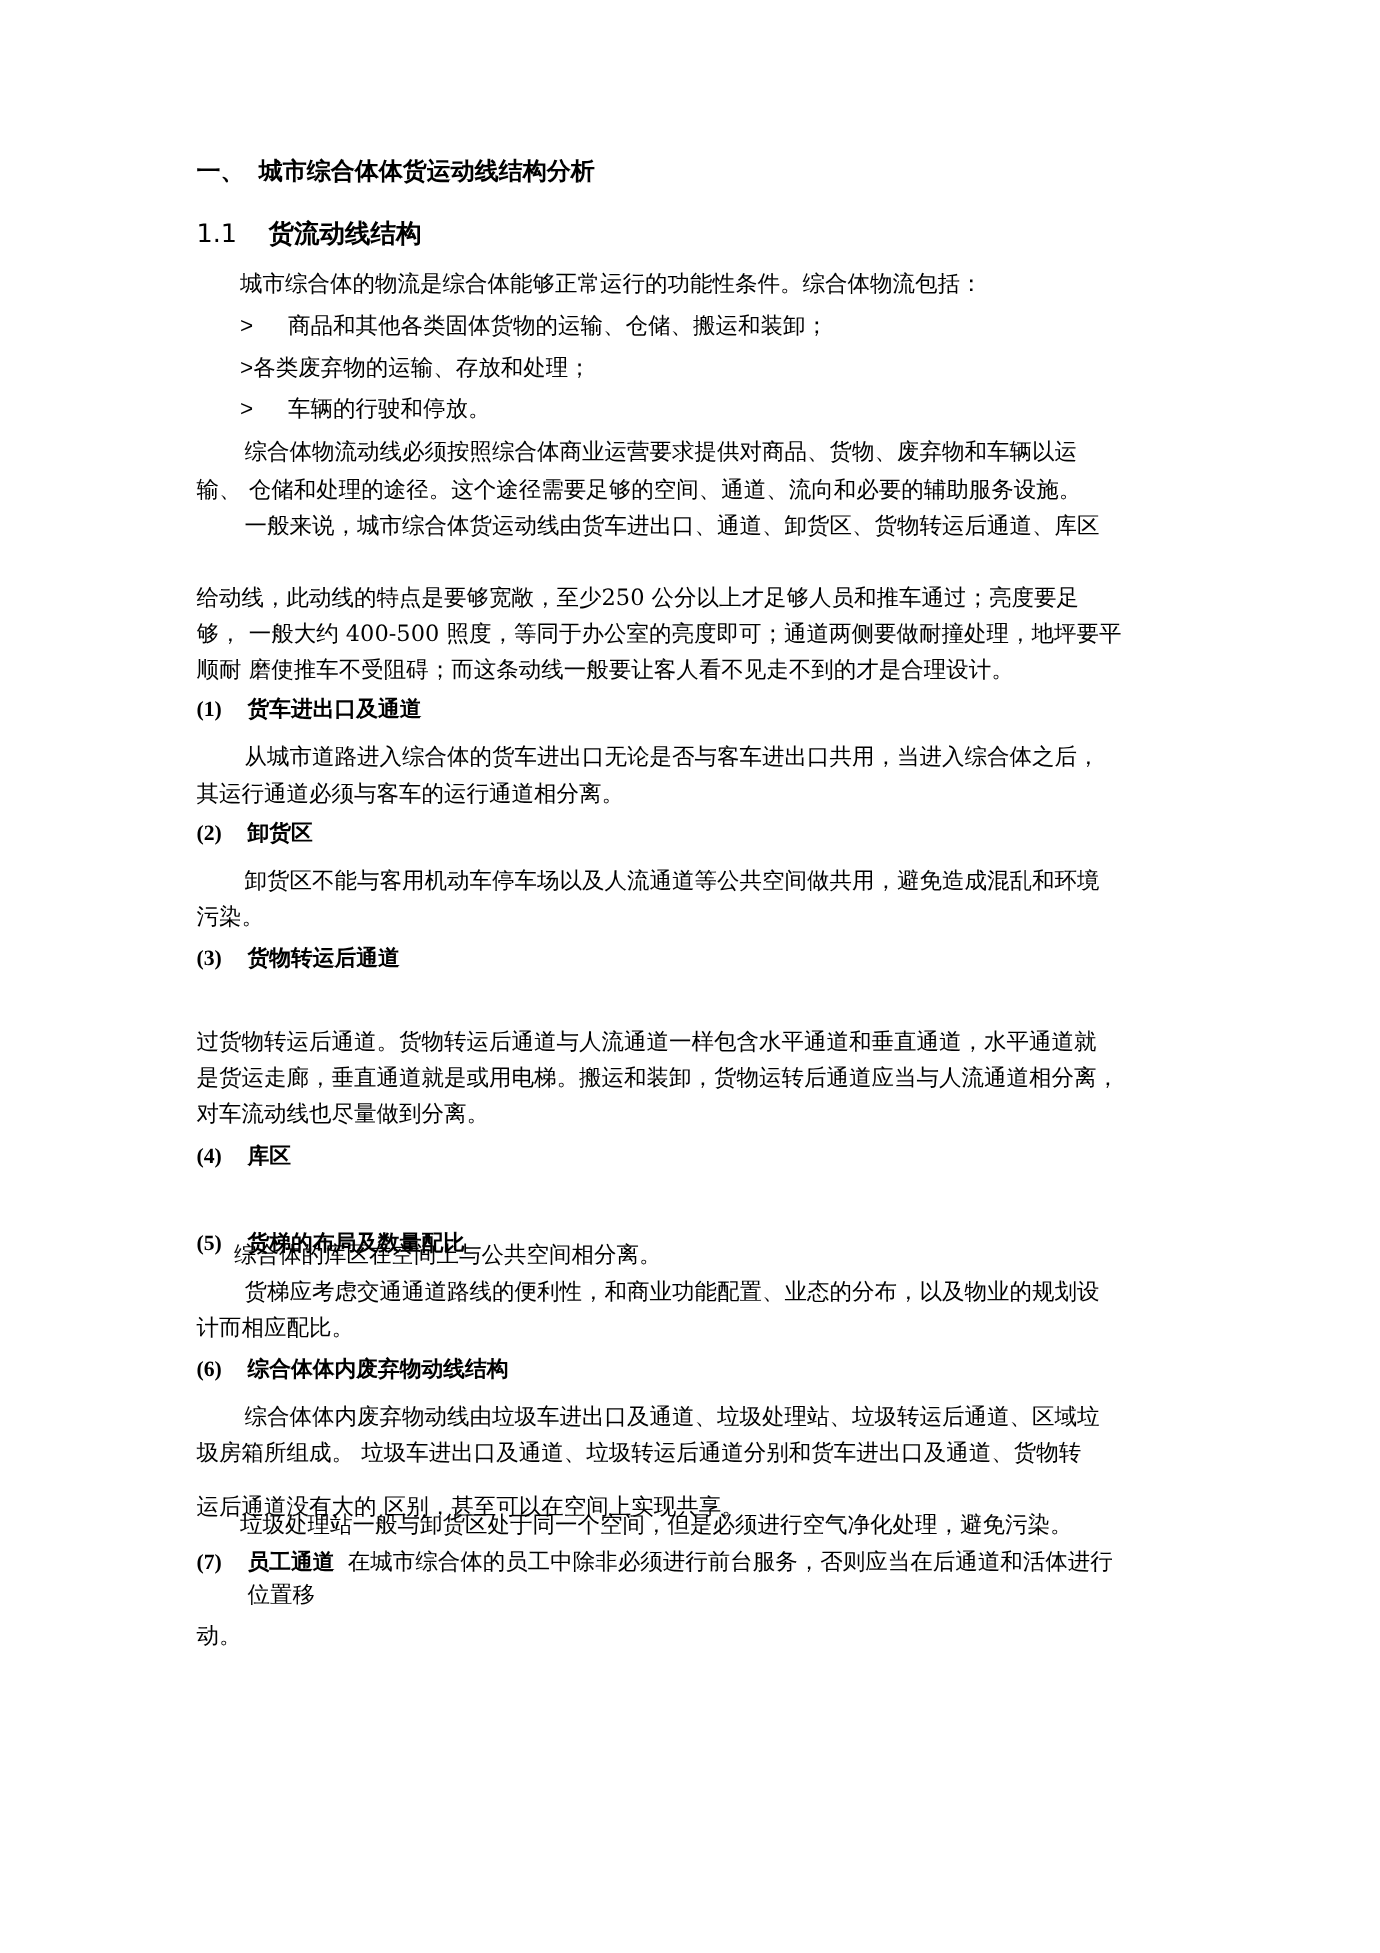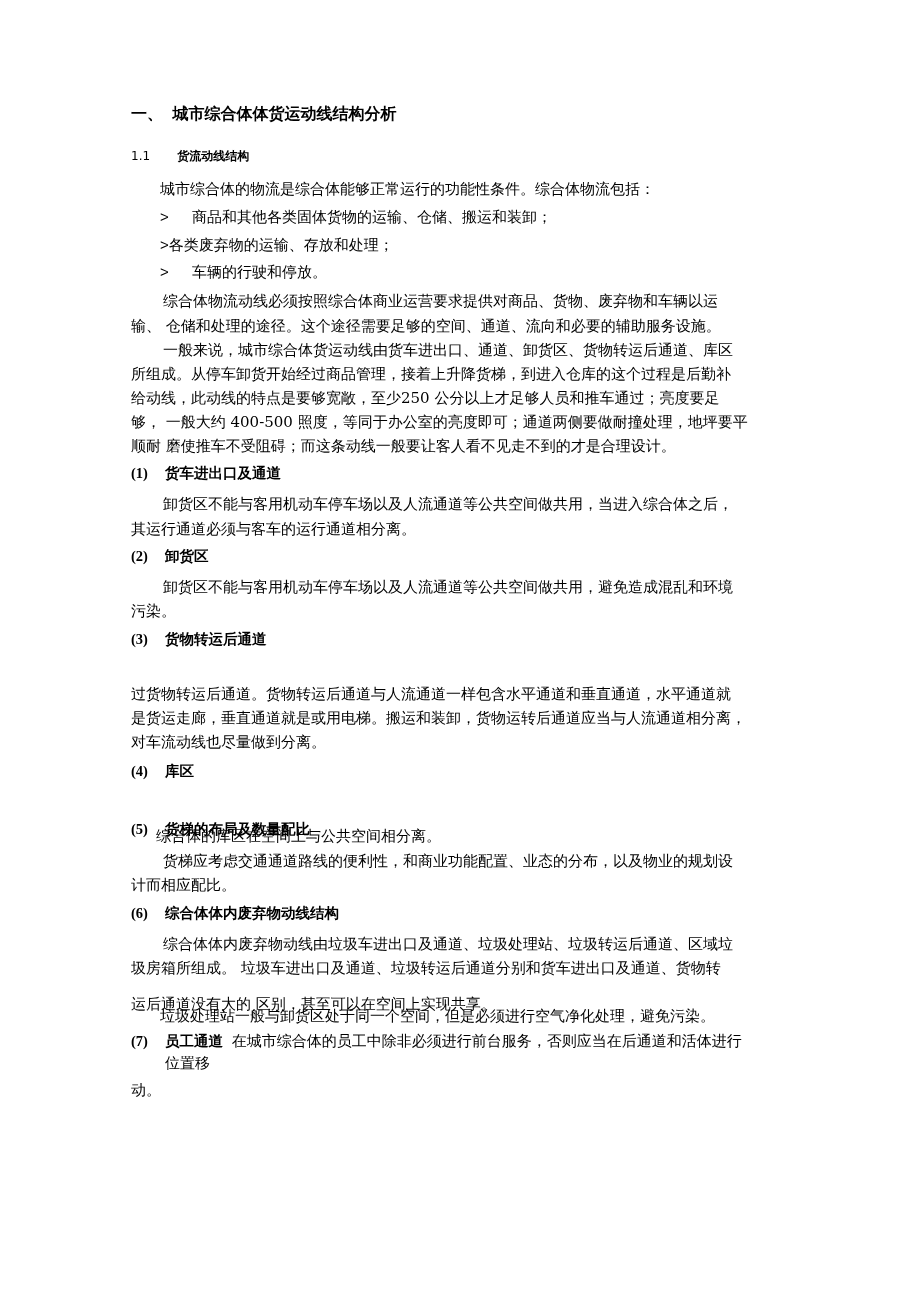--- a/index.html
+++ b/index.html
@@ -1,20 +1,20 @@
 <!DOCTYPE html>
 <html><head>
   <meta charset="utf-8">
   <style>
     html, body { margin:0; padding:0; background:#ffffff; }
     body { width:920px; height:1302px; position:relative; overflow:hidden; color:#000; }
     .page { position:absolute; left:0; top:0; width:900px; height:1302px; }
     .ln { position:absolute; white-space:nowrap; font-family:"DejaVu Serif","Liberation Serif",serif; font-size:15px; line-height:20px; }
     .h1 { font-family:"DejaVu Sans","Liberation Sans",sans-serif; font-weight:bold; font-size:16px; }
-    .h2 { font-family:"DejaVu Sans","Liberation Sans",sans-serif; font-weight:bold; font-size:12px; }
+    .h2 { font-family:"DejaVu Sans","Liberation Sans",sans-serif; font-weight:bold; font-size:17px; }
     .h3 { font-family:"DejaVu Sans","Liberation Sans",sans-serif; font-weight:bold; font-size:14.5px; }
     .num { font-family:"Liberation Serif",serif; font-weight:bold; display:inline-block; width:34px; }
     .bullet { font-family:"Liberation Sans",sans-serif; display:inline-block; width:32px; }
   </style>
 </head>
 <body>
 
 <div class="page">
 
   <div class="ln h1" style="left:131px; top:104px;">
@@ -36,29 +36,28 @@
     <span style="font-family:'Liberation Sans',sans-serif;">&gt;</span><span>各类废弃物的运输、存放和处理；</span>
   </div>
   <div class="ln" style="left:160px; top:262px;">
     <span class="bullet">&gt;</span><span>车辆的行驶和停放。</span>
   </div>
 
   <div class="ln" style="left:163px; top:291px;">综合体物流动线必须按照综合体商业运营要求提供对商品、货物、废弃物和车辆以运</div>
   <div class="ln" style="left:131px; top:316px;">输、  仓储和处理的途径。这个途径需要足够的空间、通道、流向和必要的辅助服务设施。</div>
 
   <div class="ln" style="left:163px; top:340px;">一般来说，城市综合体货运动线由货车进出口、通道、卸货区、货物转运后通道、库区</div>
-  <div class="ln" style="left:131px; top:364px;">所组成。从停车卸货开始经过商品管理，接着上升降货梯，到进入仓库的这个过程是后勤补</div>
   <div class="ln" style="left:131px; top:388px;">给动线，此动线的特点是要够宽敞，至少250 公分以上才足够人员和推车通过；亮度要足</div>
   <div class="ln" style="left:131px; top:412px;">够，  一般大约  400-500 照度，等同于办公室的亮度即可；通道两侧要做耐撞处理，地坪要平</div>
   <div class="ln" style="left:131px; top:436px;">顺耐  磨使推车不受阻碍；而这条动线一般要让客人看不见走不到的才是合理设计。</div>
 
   <div class="ln h3" style="left:131px; top:463px;">
     <span class="num">(1)</span><span>货车进出口及通道</span>
   </div>
-  <div class="ln" style="left:163px; top:494px;">卸货区不能与客用机动车停车场以及人流通道等公共空间做共用，当进入综合体之后，</div>
+  <div class="ln" style="left:163px; top:494px;">从城市道路进入综合体的货车进出口无论是否与客车进出口共用，当进入综合体之后，</div>
   <div class="ln" style="left:131px; top:519px;">其运行通道必须与客车的运行通道相分离。</div>
 
   <div class="ln h3" style="left:131px; top:546px;">
     <span class="num">(2)</span><span>卸货区</span>
   </div>
   <div class="ln" style="left:163px; top:577px;">卸货区不能与客用机动车停车场以及人流通道等公共空间做共用，避免造成混乱和环境</div>
   <div class="ln" style="left:131px; top:601px;">污染。</div>
 
   <div class="ln h3" style="left:131px; top:629px;">
     <span class="num">(3)</span><span>货物转运后通道</span>

